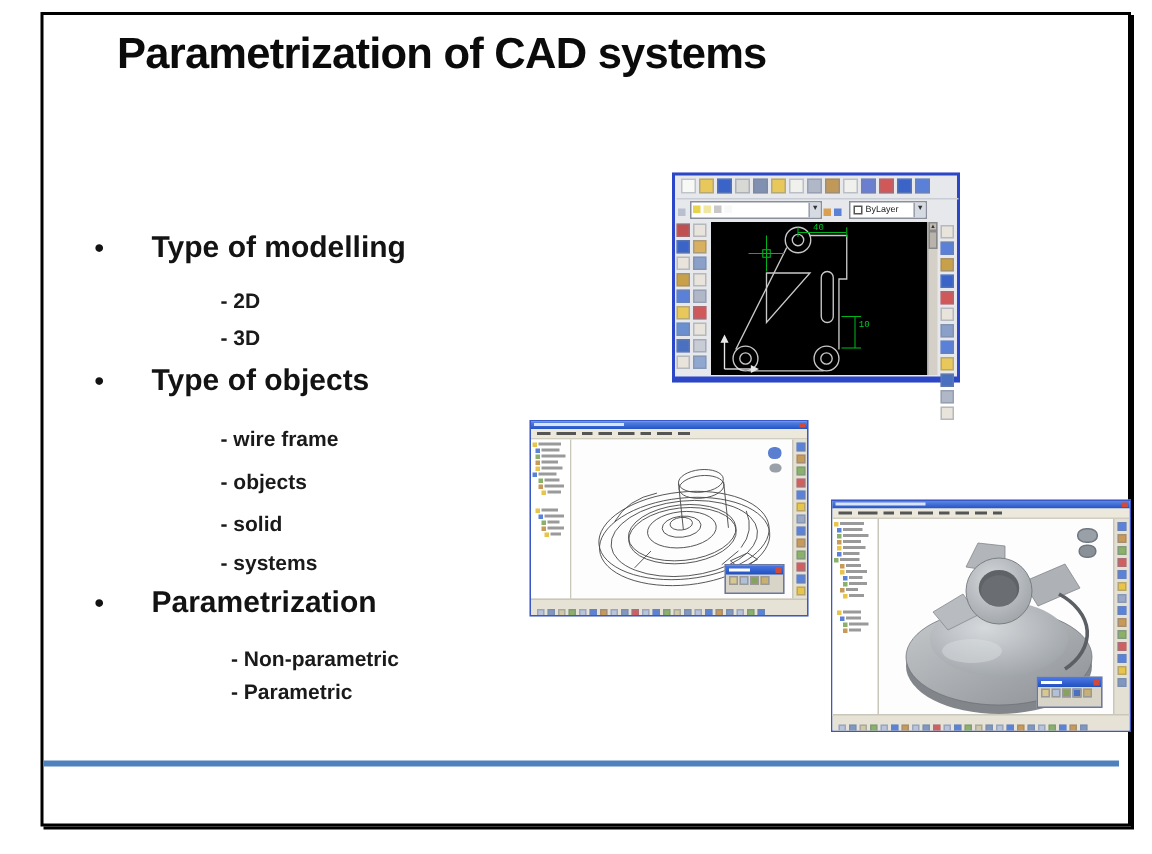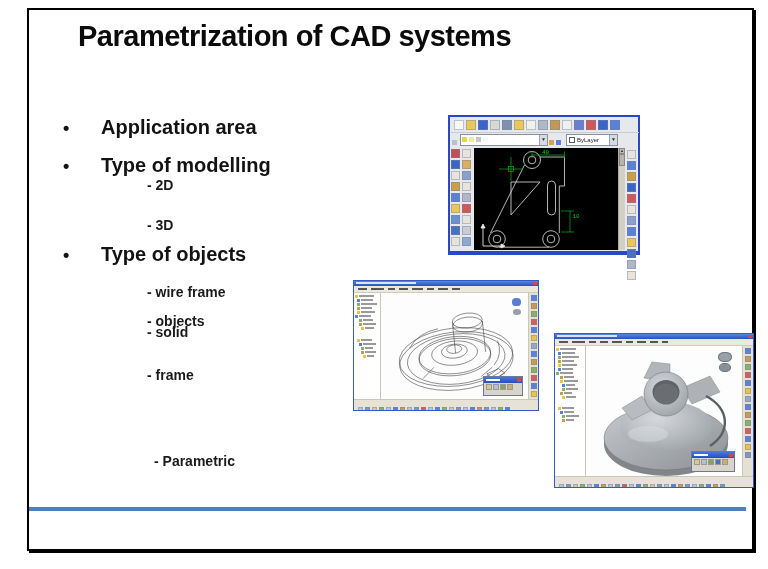--- a/index.html
+++ b/index.html
@@ -89,30 +89,31 @@
   .sw2 .rtools{width:10px;}
   .viewcube{position:absolute;border-radius:45%;}
 </style>
 </head>
 <body>
 
 <div class="slide">
 
   <h1 class="title">Parametrization of CAD systems</h1>
 
-  <div class="brow" style="top:104px"><span class="dot">•</span><span>Application area</span></div>
   <div class="brow" style="top:231px"><span class="dot">•</span><span>Type of objects</span></div>
   <div class="brow" style="top:142px"><span class="dot">•</span><span>Type of modelling</span></div>
-
-  <div class="srow" style="top:166px;left:118px">- 2D</div>
+  <div class="brow" style="top:379px"><span class="dot">•</span><span>Parametrization</span></div>
+
+  <div class="srow" style="top:181px;left:118px">- 2D</div>
   <div class="srow" style="top:206px;left:118px">- 3D</div>
   <div class="srow" style="top:273px;left:118px">- wire frame</div>
   <div class="srow" style="top:302px;left:118px">- objects</div>
-  <div class="srow" style="top:313px;left:118px">- solid</div>
-  <div class="srow" style="top:356px;left:118px">- frame</div>
+  <div class="srow" style="top:330px;left:118px">- solid</div>
+  <div class="srow" style="top:356px;left:118px">- systems</div>
+  <div class="srow" style="top:420px;left:125px">- Non-parametric</div>
   <div class="srow" style="top:442px;left:125px">- Parametric</div>
 
   <div class="acad">
     <div class="ac-tb1" data-icons="cad2d.top_icons"><i style="background: rgb(248, 248, 244);"></i><i style="background: rgb(232, 200, 90);"></i><i style="background: rgb(58, 100, 200);"></i><i style="background: rgb(216, 216, 212);"></i><i style="background: rgb(128, 144, 176);"></i><i style="background: rgb(232, 200, 90);"></i><i style="background: rgb(240, 240, 236);"></i><i style="background: rgb(176, 184, 200);"></i><i style="background: rgb(192, 152, 88);"></i><i style="background: rgb(240, 240, 236);"></i><i style="background: rgb(106, 127, 208);"></i><i style="background: rgb(208, 88, 88);"></i><i style="background: rgb(58, 100, 200);"></i><i style="background: rgb(90, 128, 216);"></i></div>
     <div class="ac-tb2">
       <span class="mini" data-icons="cad2d.tb2_left_icons"><i style="background: rgb(184, 192, 208);"></i></span>
       <span class="combo layer-combo">
         <span class="mini" data-icons="cad2d.layer_combo_icons"><i style="background: rgb(232, 212, 74);"></i><i style="background: rgb(240, 232, 160);"></i><i style="background: rgb(200, 200, 200);"></i><i style="background: rgb(248, 248, 248);"></i></span>
         <span class="arrow">▼</span>
       </span>

